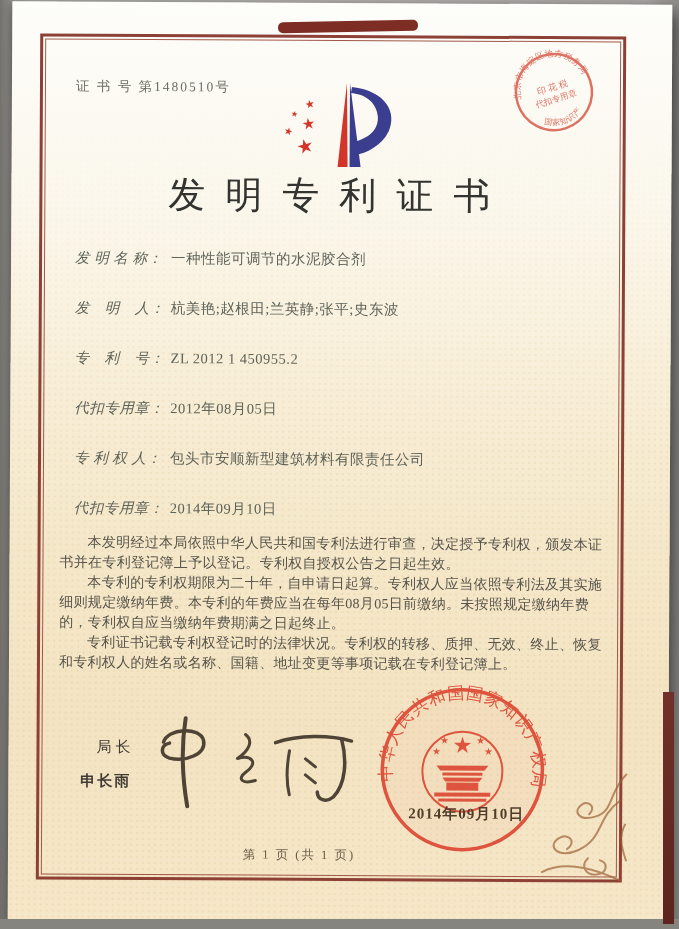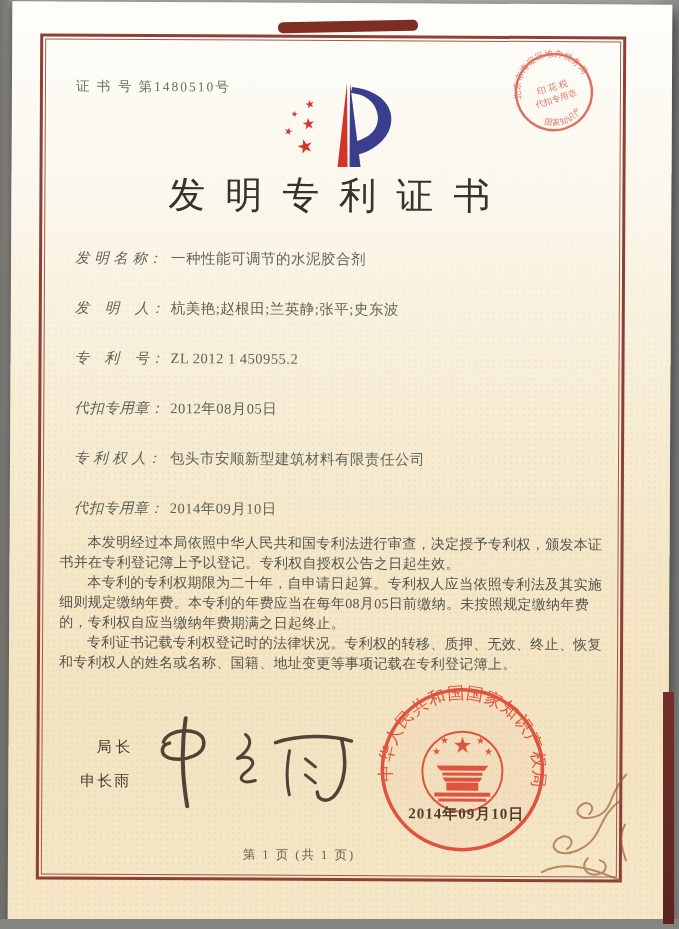--- a/index.html
+++ b/index.html
@@ -37,21 +37,21 @@
   
   .fields{left:64px;top:246px;width:530px;color:#5f6358;font-size:14.5px;}
   .field-row{height:20px;line-height:20px;margin-bottom:30px;white-space:nowrap;}
   .field-label{display:inline-block;min-width:96px;letter-spacing:.5px;font-style:italic;}
   .field-value{letter-spacing:.5px;}
   
   .paras{left:50px;top:531px;width:550px;font-size:14px;line-height:20px;color:#56544b;letter-spacing:.3px;}
   .paras p{margin:0;text-indent:2em;}
   
   .signer-title{left:72px;top:736px;font-size:15px;letter-spacing:4px;color:#3f3a33;margin-left:16px;}
-  .signer-name{left:72px;top:770px;font-size:15px;letter-spacing:2px;color:#3f3a33;}
+  .signer-name{left:72px;top:770px;font-size:15px;letter-spacing:2px;color:#3f3a33;font-weight:bold;}
   .signature{left:125px;top:710px;}
   
   .seal{left:364px;top:676px;opacity:.9;}
   .seal-date{left:368px;top:801px;width:180px;text-align:center;font-size:15px;
              letter-spacing:1px;color:#503e2b;font-weight:bold;}
   
   .footer{left:121px;top:844px;width:340px;text-align:center;font-size:12.5px;
           letter-spacing:2px;color:#6a5c49;}
   
   .flourish{left:520px;top:768px;opacity:.8;}

